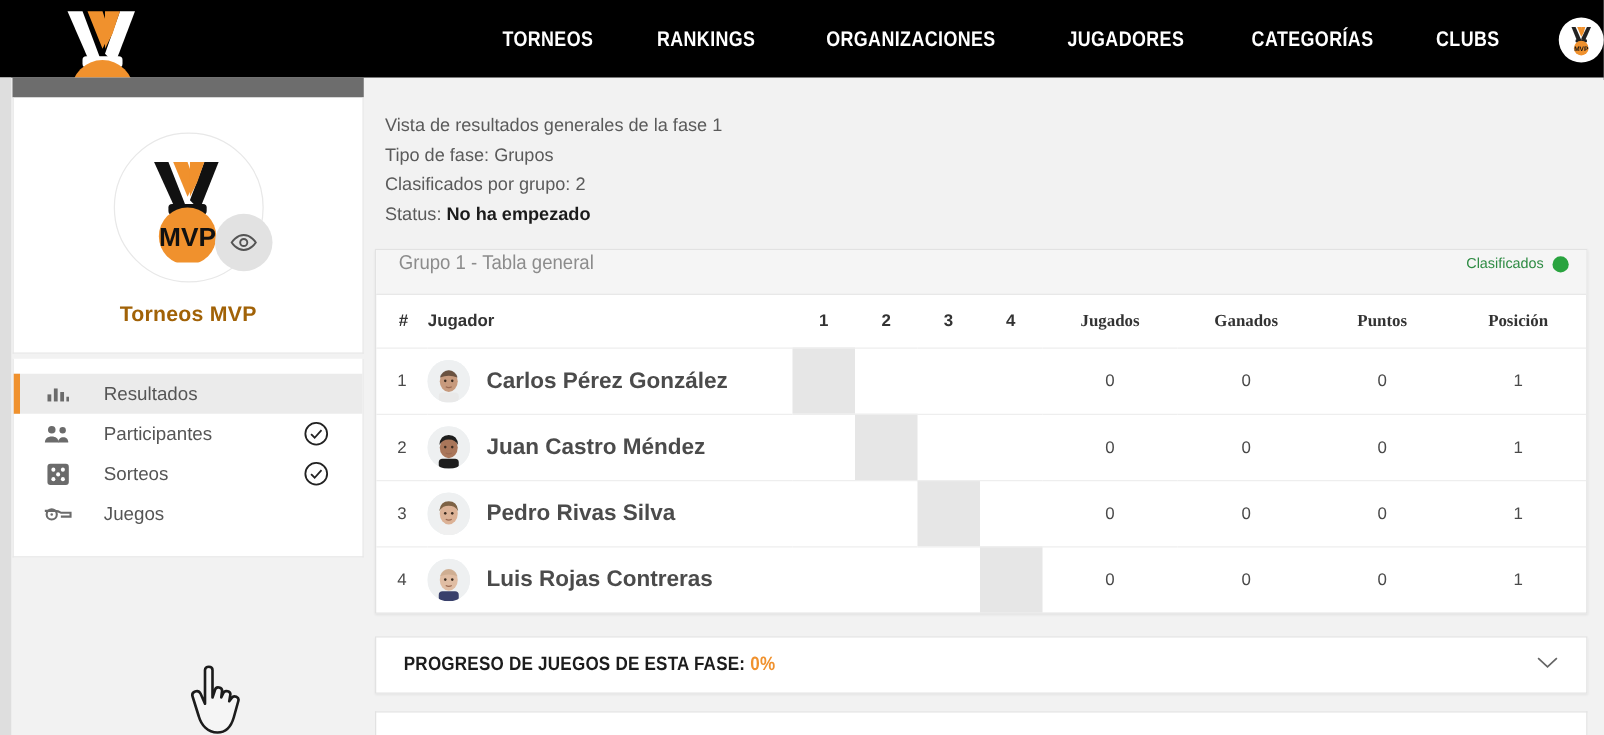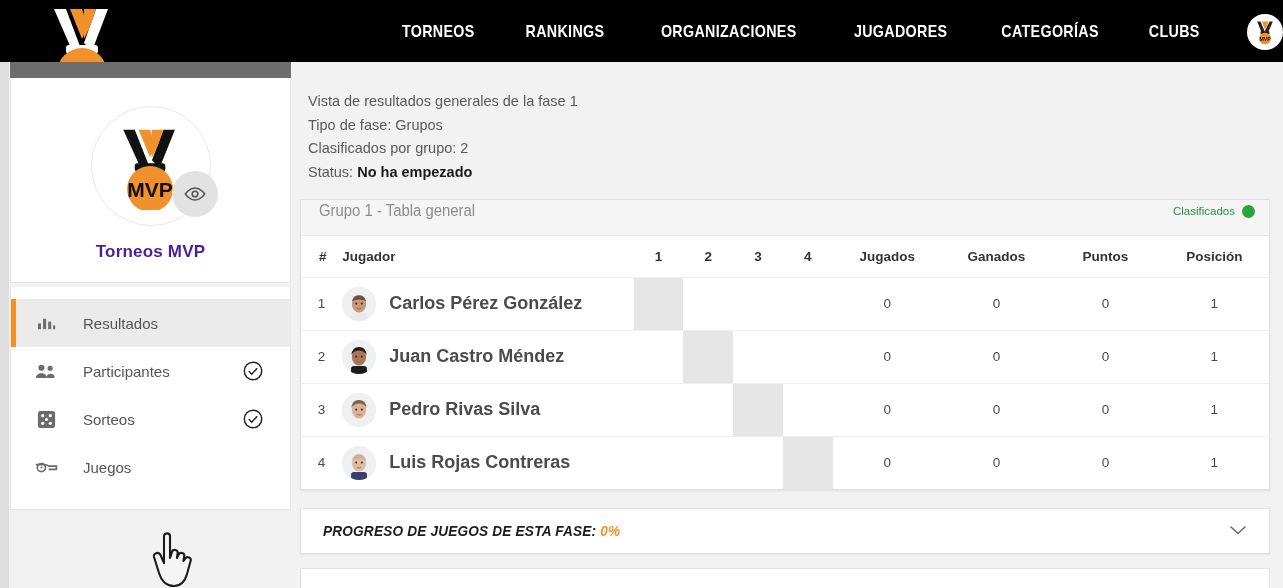--- a/index.html
+++ b/index.html
@@ -76,30 +76,30 @@
   }
   .eye-badge {
     position: absolute; right: -8px; bottom: 8px;
     width: 46px; height: 46px; border-radius: 50%;
     background: #e2e2e2;
     display: flex; align-items: center; justify-content: center;
     cursor: pointer;
   }
   .profile-name {
     margin-top: 16px;
-    font-size: 17px; color: #4c1d95; font-weight: bold;
+    font-size: 17px; color: #a16207; font-weight: bold;
     letter-spacing: 0.2px;
   }
   .menu-card {
     background: #fff; border: 1px solid #e6e6e6; border-top: none;
     padding: 12px 0 18px;
     margin-top: 4px;
   }
   .menu-item {
-    height: 48px;
+    height: 32px;
     display: flex; align-items: center;
     padding-left: 20px;
     position: relative;
     cursor: pointer;
     color: #555;
     font-size: 15px;
   }
   .menu-item.active {
     background: #ebebeb;
   }
@@ -154,21 +154,21 @@
 
   table.standings { width: 100%; border-collapse: collapse; }
   table.standings th {
     font-size: 13.5px; color: #333; font-weight: bold;
     padding: 13px 0; border-bottom: 1px solid #eee;
     text-align: center;
   }
   table.standings th.c-num { width: 42px; padding-left: 18px; text-align: left;}
   table.standings th.c-player { text-align: left; width: 300px; }
   table.standings th.c-g { width: 52px; }
-  table.standings th.c-stat { width: 112px; }
+  table.standings th.c-stat { width: 112px; font-family: Liberation Serif, serif; }
 
   table.standings td {
     font-size: 13.5px; color: #4a4a4a;
     padding: 0; height: 53px;
     border-bottom: 1px solid #eeeeee;
     text-align: center;
   }
   table.standings tr:last-child td { border-bottom: none; }
   td.c-num { text-align: left; padding-left: 18px; color:#555; }
   td.c-player { text-align: left; }
@@ -184,21 +184,20 @@
   .progress-card {
     margin-top: 18px;
     width: 970px;
     background: #fff;
     border: 1px solid #e2e2e2;
     box-shadow: 0 1px 2px rgba(0,0,0,.06);
     height: 46px;
     display: flex; align-items: center;
     padding: 0 22px 0 22px;
     cursor: pointer;
-    font-style: italic;
   }
   .progress-label {
     font-family: "Liberation Sans Narrow","Liberation Sans",sans-serif;
     font-weight: bold; font-size: 15.5px; color: #1c1c1c;
     letter-spacing: .2px;
     transform: scaleX(0.88); transform-origin: left center;
     flex: 1;
   }
   .progress-label .pct { color: #f0912d; }
   .chev { color: #666; }

